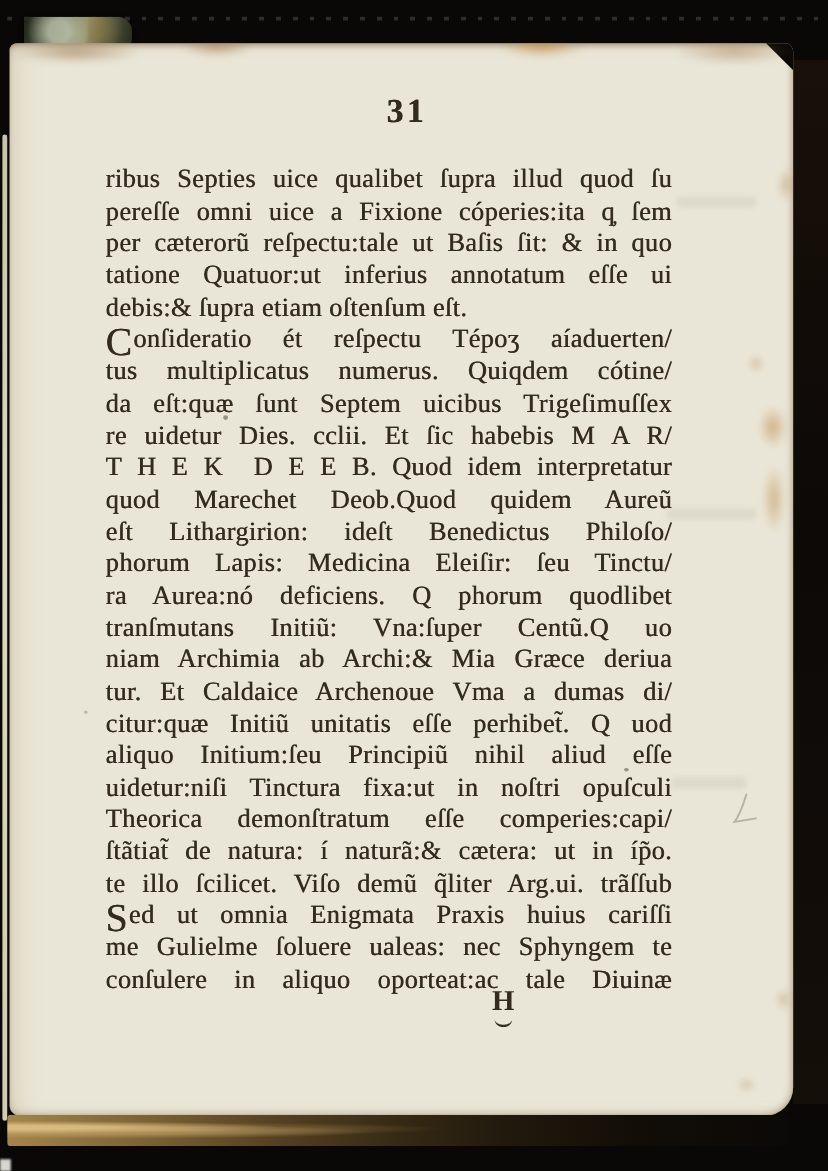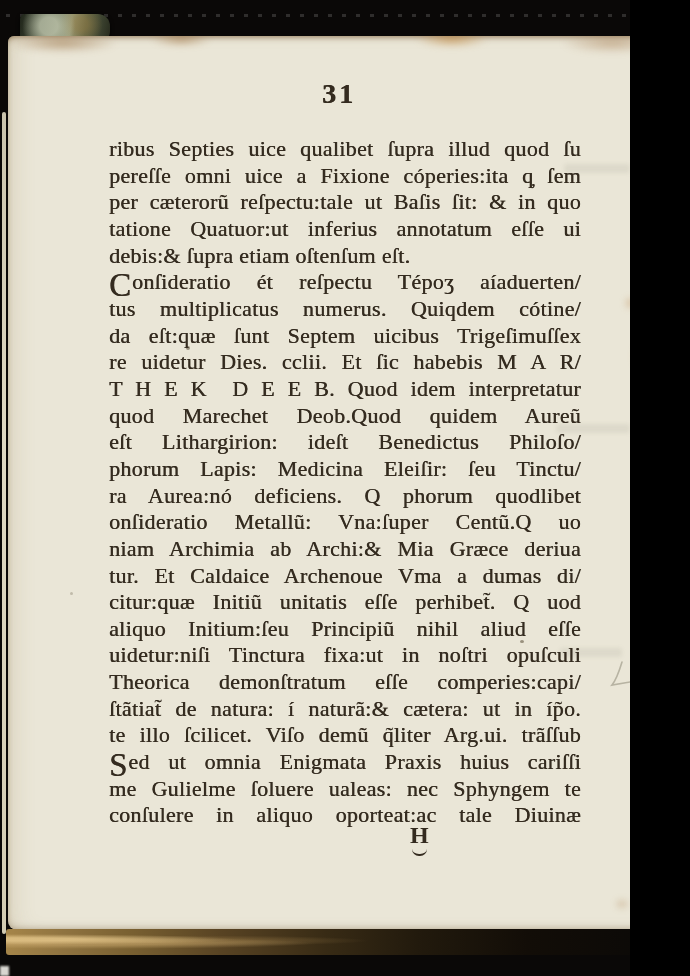--- a/index.html
+++ b/index.html
@@ -1,17 +1,17 @@
 <!DOCTYPE html>
 <html style="--bg: #0a0807; --paper: #eae6d7; --paper_edge: #e2dcc6; --ink: #342b1f; --gilt: #a58549; --foxing: #b97f33;"><head>
 <meta charset="utf-8">
 <style>
   html,body{margin:0;padding:0;background:#000;}
   .scan{
-    position:relative;width:630px;height:976px;overflow:hidden;
+    position:relative;width:690px;height:976px;overflow:hidden;
     background:var(--bg,#0a0807);
     font-family:"Liberation Serif","DejaVu Serif",serif;
   }
   
   .dots{
     position:absolute;left:6px;top:14px;width:684px;height:3px;
     background:repeating-linear-gradient(90deg,rgba(160,160,158,.45) 0 4px,transparent 4px 14px);
     opacity:.55;filter:blur(.3px);
   }
   
@@ -67,21 +67,21 @@
   .b1{left:556px;top:128px;width:66px;height:9px;}
   .b2{left:548px;top:388px;width:74px;height:9px;}
   .b3{left:552px;top:612px;width:62px;height:9px;}
   
   .page-number{
     position:absolute;left:314px;top:42px;width:60px;
     font-size:28px;font-weight:bold;letter-spacing:3px;color:var(--ink,#322a1f);
     text-shadow:.4px 0 0 currentColor;
   }
   .text-block{
-    position:absolute;left:101px;top:100px;width:472px;
+    position:absolute;left:80px;top:100px;width:472px;
     color:var(--ink,#322a1f);font-size:22px;letter-spacing:.3px;
     text-shadow:.4px 0 0 rgba(50,42,31,.9);
   }
   .line{line-height:26.65px;text-align:justify;text-align-last:justify;white-space:normal;}
   .line.no-just{text-align-last:left;}
   .cap{font-size:33px;line-height:20px;vertical-align:-7px;letter-spacing:1px;}
   .signature{
     position:absolute;left:402px;top:786px;color:var(--ink,#322a1f);
     font-size:24px;font-weight:bold;text-align:center;
   }
@@ -140,21 +140,21 @@
         <div class="line no-just">debis:&amp; ſupra etiam oſtenſum eſt.</div>
         <div class="line"><span class="cap">C</span>onſideratio ét reſpectu Tépoʒ aíaduerten/</div>
         <div class="line">tus multiplicatus numerus. Quiqdem cótine/</div>
         <div class="line">da eſt:quæ ſunt Septem uicibus Trigeſimuſſex</div>
         <div class="line">re uidetur Dies. cclii. Et ſic habebis M A R/</div>
         <div class="line">T H E K &nbsp;D E E B. Quod idem interpretatur</div>
         <div class="line">quod Marechet Deob.Quod quidem Aureũ</div>
         <div class="line">eſt Lithargirion: ideſt Benedictus Philoſo/</div>
         <div class="line">phorum Lapis: Medicina Eleiſir: ſeu Tinctu/</div>
         <div class="line">ra Aurea:nó deficiens. Q phorum quodlibet</div>
-        <div class="line">onſideratio Metallũ: Vna:ſuper Centũ.Q uo</div>
+        <div class="line">tranſmutans Initiũ: Vna:ſuper Centũ.Q uo</div>
         <div class="line">niam Archimia ab Archi:&amp; Mia Græce deriua</div>
         <div class="line">tur. Et Caldaice Archenoue Vma a dumas di/</div>
         <div class="line">citur:quæ Initiũ unitatis eſſe perhibet̃. Q uod</div>
         <div class="line">aliquo Initium:ſeu Principiũ nihil aliud eſſe</div>
         <div class="line">uidetur:niſi Tinctura fixa:ut in noſtri opuſculi</div>
         <div class="line">Theorica demonſtratum eſſe comperies:capi/</div>
         <div class="line">ſtãtiat̃ de natura: í naturã:&amp; cætera: ut in íp̃o.</div>
         <div class="line">te illo ſcilicet. Viſo demũ q̃liter Arg.ui. trãſſub</div>
         <div class="line"><span class="cap">S</span>ed ut omnia Enigmata Praxis huius cariſſi</div>
         <div class="line">me Gulielme ſoluere ualeas: nec Sphyngem te</div>

